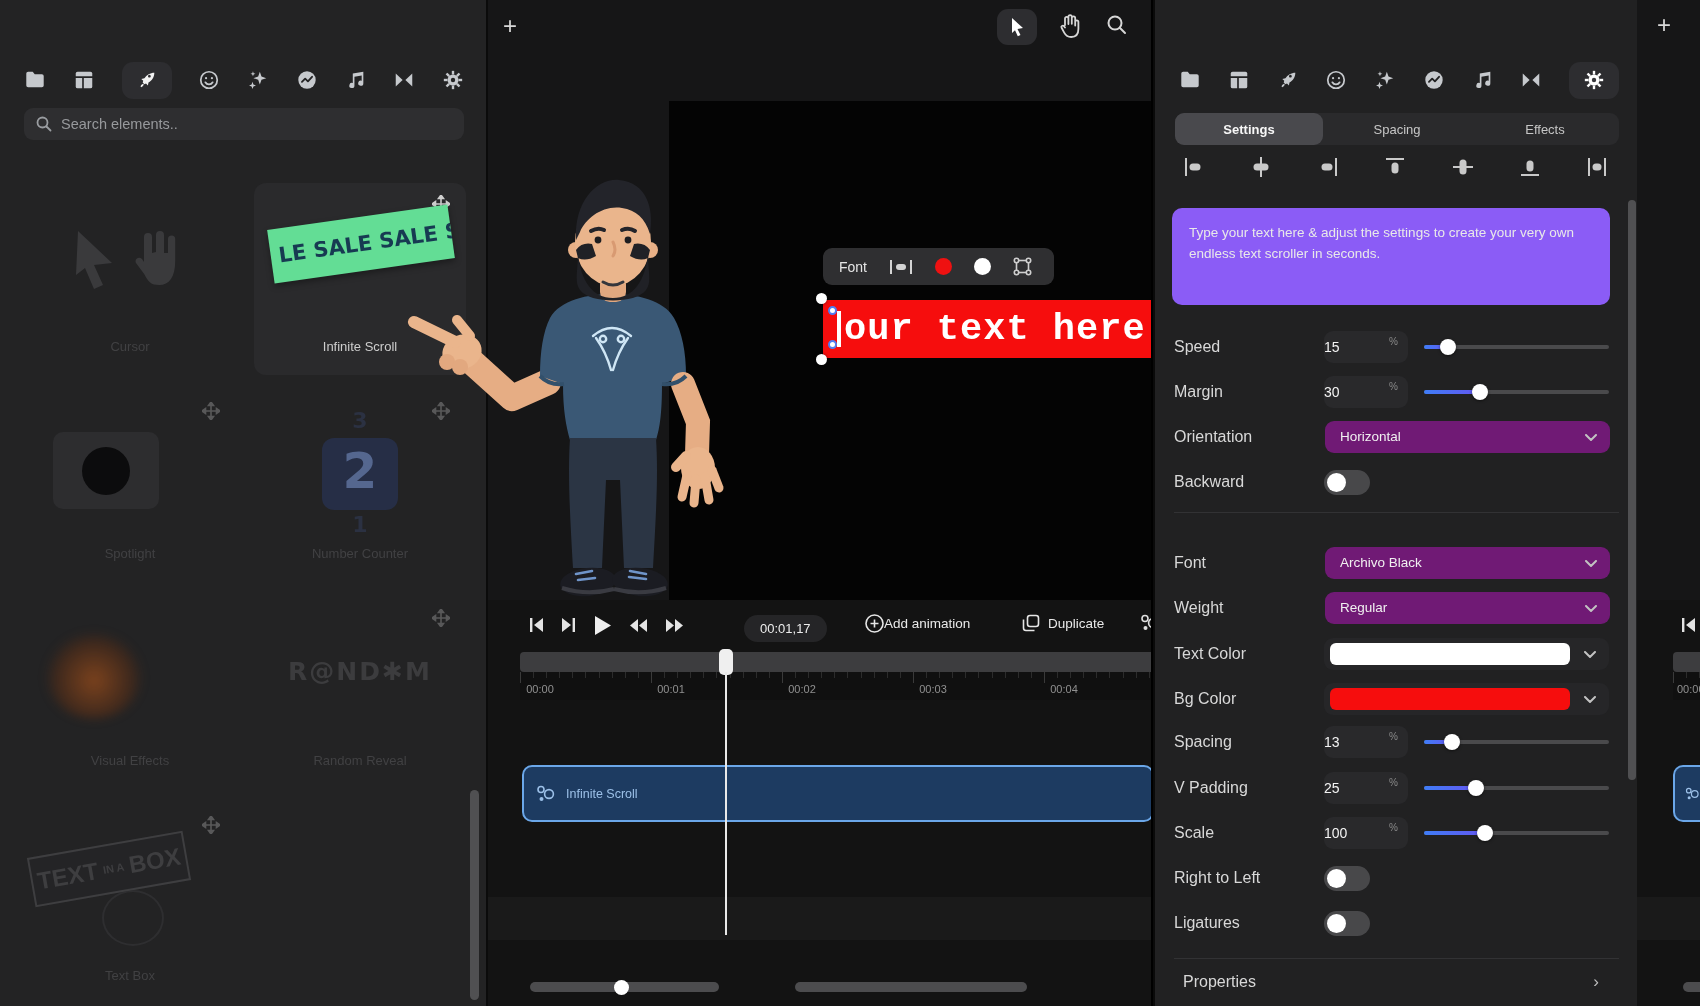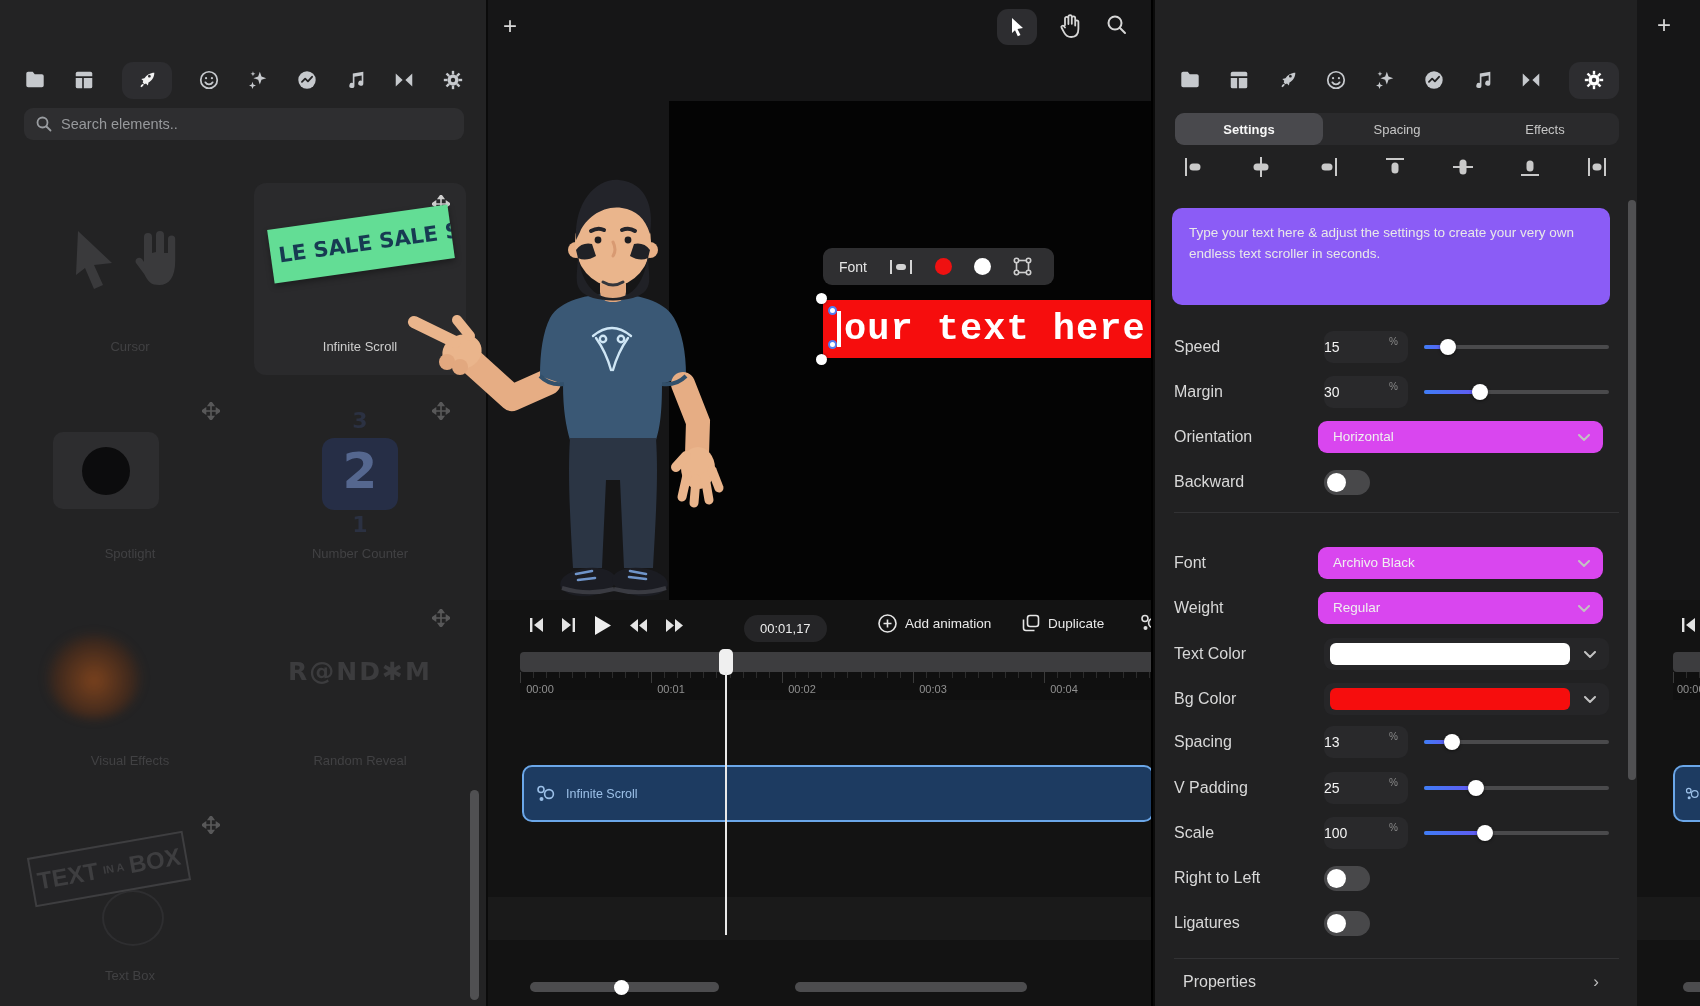--- a/index.html
+++ b/index.html
@@ -86,21 +86,21 @@
   #descbox{left:17px;top:208px;width:438px;height:97px;background:#8b5cf6;border-radius:10px;padding:15px 17px;
       color:#e9e9e9;font-size:13.5px;line-height:1.55;}
   .srow{position:absolute;left:0;width:484px;height:32px;}
   .srow .lbl{position:absolute;left:19px;top:0;line-height:32px;color:#d8d8d8;font-size:16px;}
   .numbox{position:absolute;left:169px;top:0;width:84px;height:32px;background:#29292b;border-radius:9px;}
   .numbox .val{position:absolute;left:0;width:62px;top:0;line-height:32px;text-align:left;color:#f3f3f3;font-size:14px;}
   .numbox .unit{position:absolute;right:10px;top:5px;color:#8a8a8a;font-size:10px;}
   .slider{position:absolute;left:269px;top:14px;width:185px;height:4px;background:#4a4a4c;border-radius:3px;}
   .sfill{position:absolute;left:0;top:0;height:4px;border-radius:3px;background:linear-gradient(90deg,#3f7df7,#6457f0);}
   .sthumb{position:absolute;top:-6px;width:16px;height:16px;background:#fff;border-radius:50%;box-shadow:0 1px 3px rgba(0,0,0,.5);}
-  .dropdown{position:absolute;left:163px;top:0;width:285px;height:32px;background:#d946ef;border-radius:9px;
+  .dropdown{position:absolute;left:170px;top:0;width:285px;height:32px;background:#701a75;border-radius:9px;
       color:#f0f0f0;font-size:13.5px;line-height:32px;padding-left:15px;}
   .dd-chev{position:absolute;right:13px;top:13px;}
   .toggle{position:absolute;left:169px;top:4px;width:46px;height:25px;background:#48484a;border-radius:13px;}
   .toggle i{position:absolute;left:3px;top:3px;width:19px;height:19px;background:#fff;border-radius:50%;}
   .swatchouter{position:absolute;left:169px;top:0;width:285px;height:32px;background:#262628;border-radius:9px;}
   .swatch{position:absolute;left:6px;top:5px;width:240px;height:22px;border-radius:6px;}
   .pdivider{position:absolute;left:19px;width:445px;height:1px;background:#323234;}
   #propsrow .lbl{left:28px;}
   #propsChev{position:absolute;right:40px;top:0;line-height:32px;color:#bdbdbd;font-size:17px;}
 
@@ -178,21 +178,21 @@
       <svg width="17" height="13" viewBox="0 0 17 13" fill="#e4e4e4">
           <path d="M8 0 L0 6.5 L8 13 Z"></path>
           <path d="M17 0 L9 6.5 L17 13 Z"></path>
         </svg>
       <svg width="17" height="13" viewBox="0 0 17 13" fill="#e4e4e4">
           <path d="M0 0 L8 6.5 L0 13 Z"></path>
           <path d="M9 0 L17 6.5 L9 13 Z"></path>
         </svg>
     </div>
     <div id="timestamp" class="abs" style="left:256px;top:615px;">00:01,17</div>
-    <div class="abs pbrow" style="left:390px;top:614px;gap:8px;">
+    <div class="abs pbrow" style="left:377px;top:614px;">
       <svg width="19" height="19" viewBox="0 0 19 19" fill="none" stroke="#e6e6e6" stroke-width="1.6">
           <circle cx="9.5" cy="9.5" r="8.5"></circle>
           <path d="M9.5 5.5 V13.5 M5.5 9.5 H13.5"></path>
         </svg>
       <span class="pbtext">Add animation</span>
     </div>
     <div class="abs pbrow" style="left:534px;top:614px;gap:8px;">
       <svg width="18" height="18" viewBox="0 0 18 18" fill="none" stroke="#e6e6e6" stroke-width="1.6">
           <rect x="5.5" y="1.5" width="11" height="11" rx="2.5"></rect>
           <path d="M12.5 16.5 H4 a2.5 2.5 0 0 1 -2.5 -2.5 V5.5"></path>

